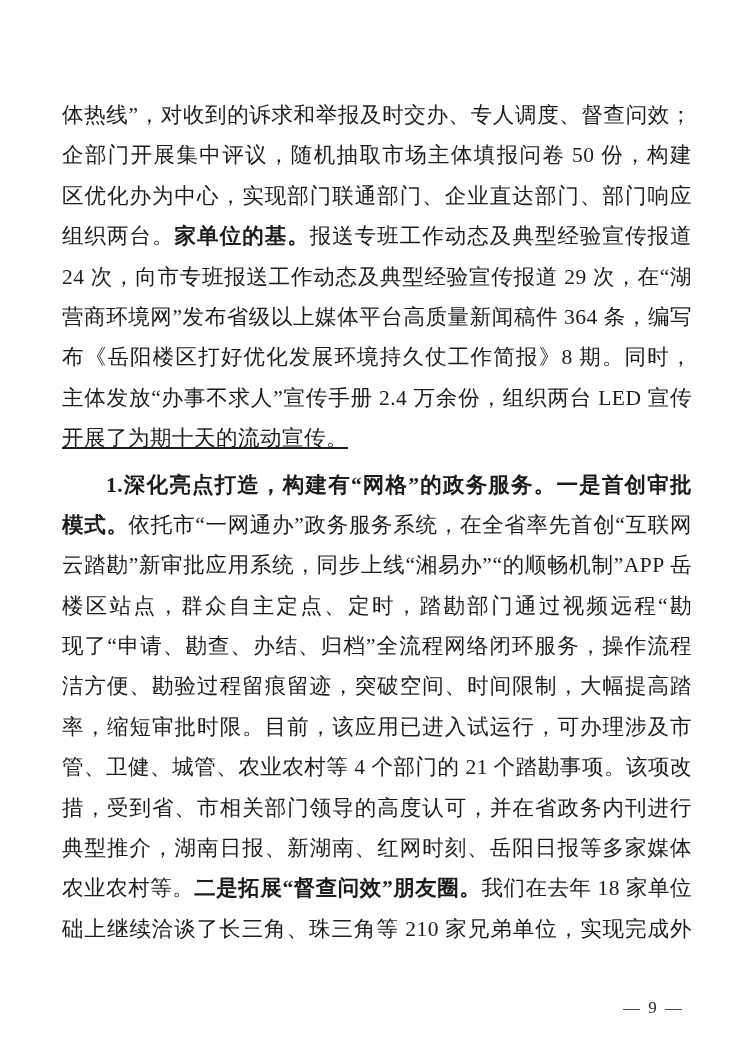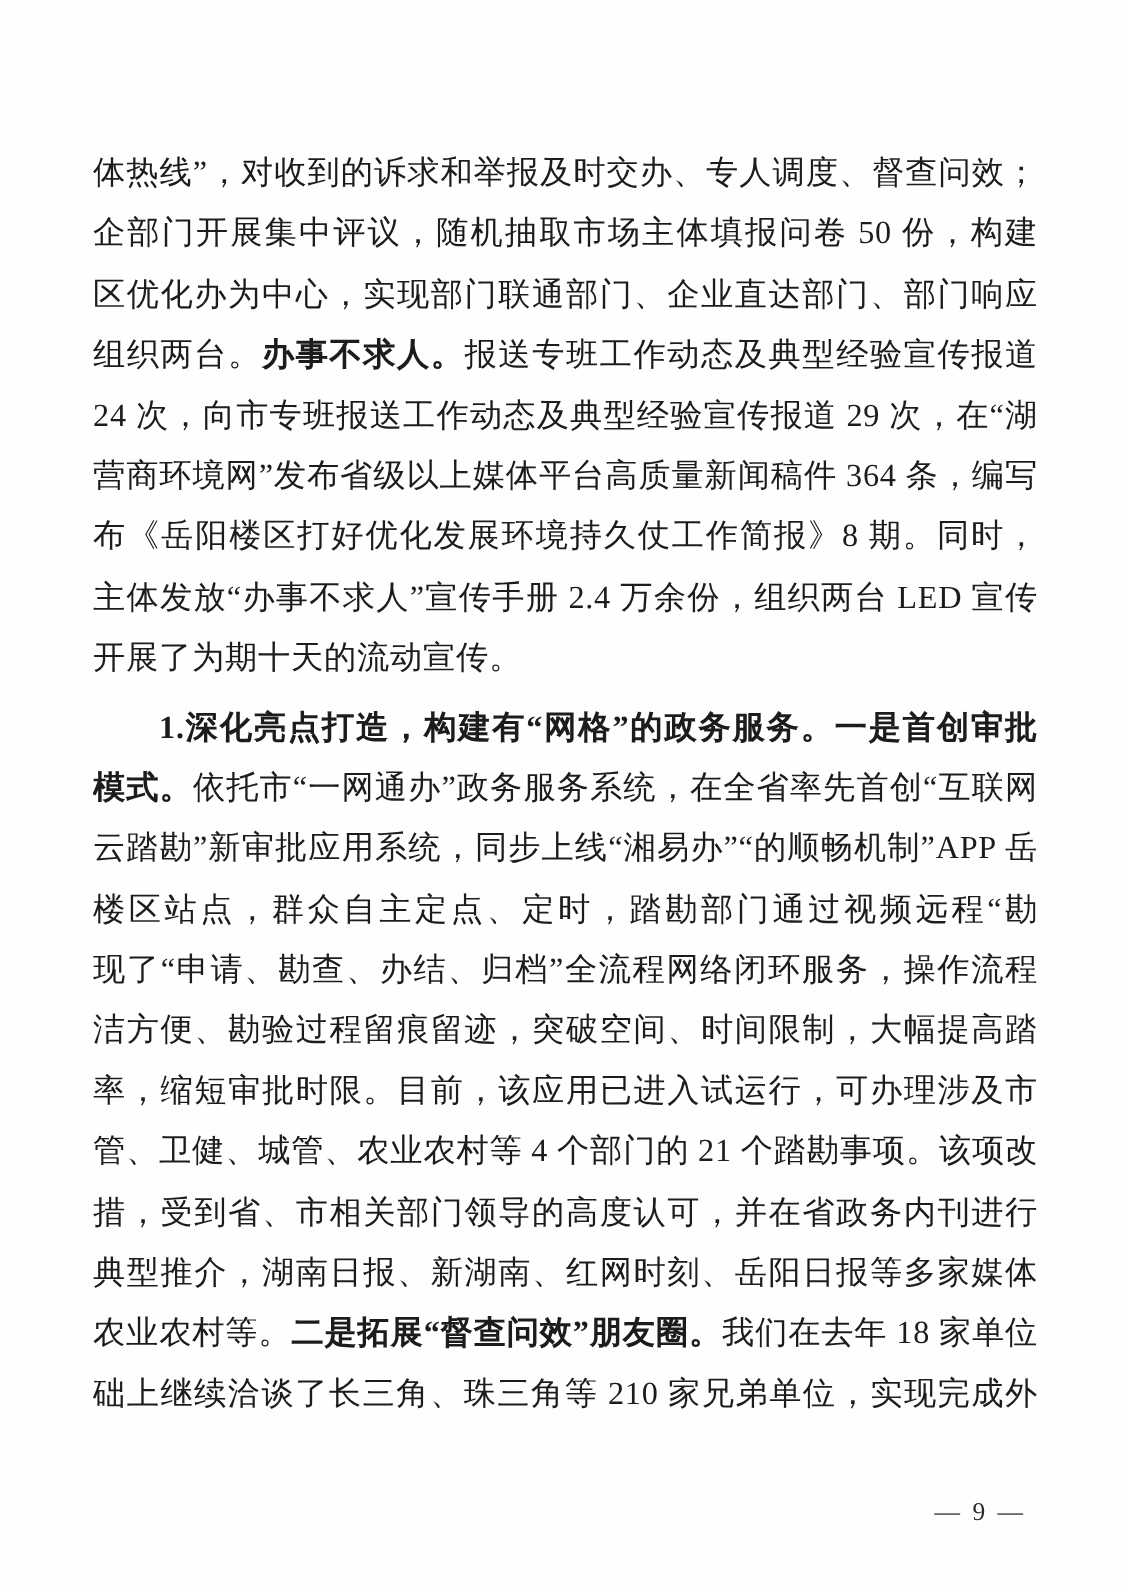--- a/index.html
+++ b/index.html
@@ -28,20 +28,21 @@
     height: 40.4px;
     letter-spacing: 0.5px;
     text-align: justify;
     text-align-last: justify;
     text-justify: inter-character;
     overflow: hidden;
   }
   .line.no-justify {
     text-align: left;
     text-align-last: left;
+    text-decoration: underline;
   }
   .line.indent {
     text-indent: 44px;
   }
   .line.para-start {
     margin-top: 6px;
   }
   .seg.bold {
     font-weight: 700;
   }
@@ -56,21 +57,21 @@
   }
 </style>
 </head>
 <body>
 
 <div class="page">
   <div class="text-block">
       <div class="line"><span class="seg">体热线”，对收到的诉求和举报及时交办、专人调度、督查问效；对涉</span></div>
       <div class="line"><span class="seg">企部门开展集中评议，随机抽取市场主体填报问卷 50 份，构建了“以</span></div>
       <div class="line"><span class="seg">区优化办为中心，实现部门联通部门、企业直达部门、部门响应企业”</span></div>
-      <div class="line"><span class="seg">组织两台。</span><span class="seg bold">办事不求人。</span><span class="seg">报送专班工作动态及典型经验宣传报道</span></div>
+      <div class="line"><span class="seg">组织两台。</span><span class="seg bold">家单位的基。</span><span class="seg">报送专班工作动态及典型经验宣传报道</span></div>
       <div class="line"><span class="seg">24 次，向市专班报送工作动态及典型经验宣传报道 29 次，在“湖南省</span></div>
       <div class="line"><span class="seg">营商环境网”发布省级以上媒体平台高质量新闻稿件 364 条，编写发</span></div>
       <div class="line"><span class="seg">布《岳阳楼区打好优化发展环境持久仗工作简报》8 期。同时，向市场</span></div>
       <div class="line"><span class="seg">主体发放“办事不求人”宣传手册 2.4 万余份，组织两台 LED 宣传车</span></div>
       <div class="line no-justify"><span class="seg">开展了为期十天的流动宣传。</span></div>
       <div class="line indent para-start"><span class="seg bold">1.深化亮点打造，构建有“网格”的政务服务。</span><span class="seg bold">一是首创审批新</span></div>
       <div class="line"><span class="seg bold">模式。</span><span class="seg">依托市“一网通办”政务服务系统，在全省率先首创“互联网+</span></div>
       <div class="line"><span class="seg">云踏勘”新审批应用系统，同步上线“湘易办”“的顺畅机制”APP 岳阳</span></div>
       <div class="line"><span class="seg">楼区站点，群众自主定点、定时，踏勘部门通过视频远程“勘查”，实</span></div>
       <div class="line"><span class="seg">现了“申请、勘查、办结、归档”全流程网络闭环服务，操作流程简</span></div>

